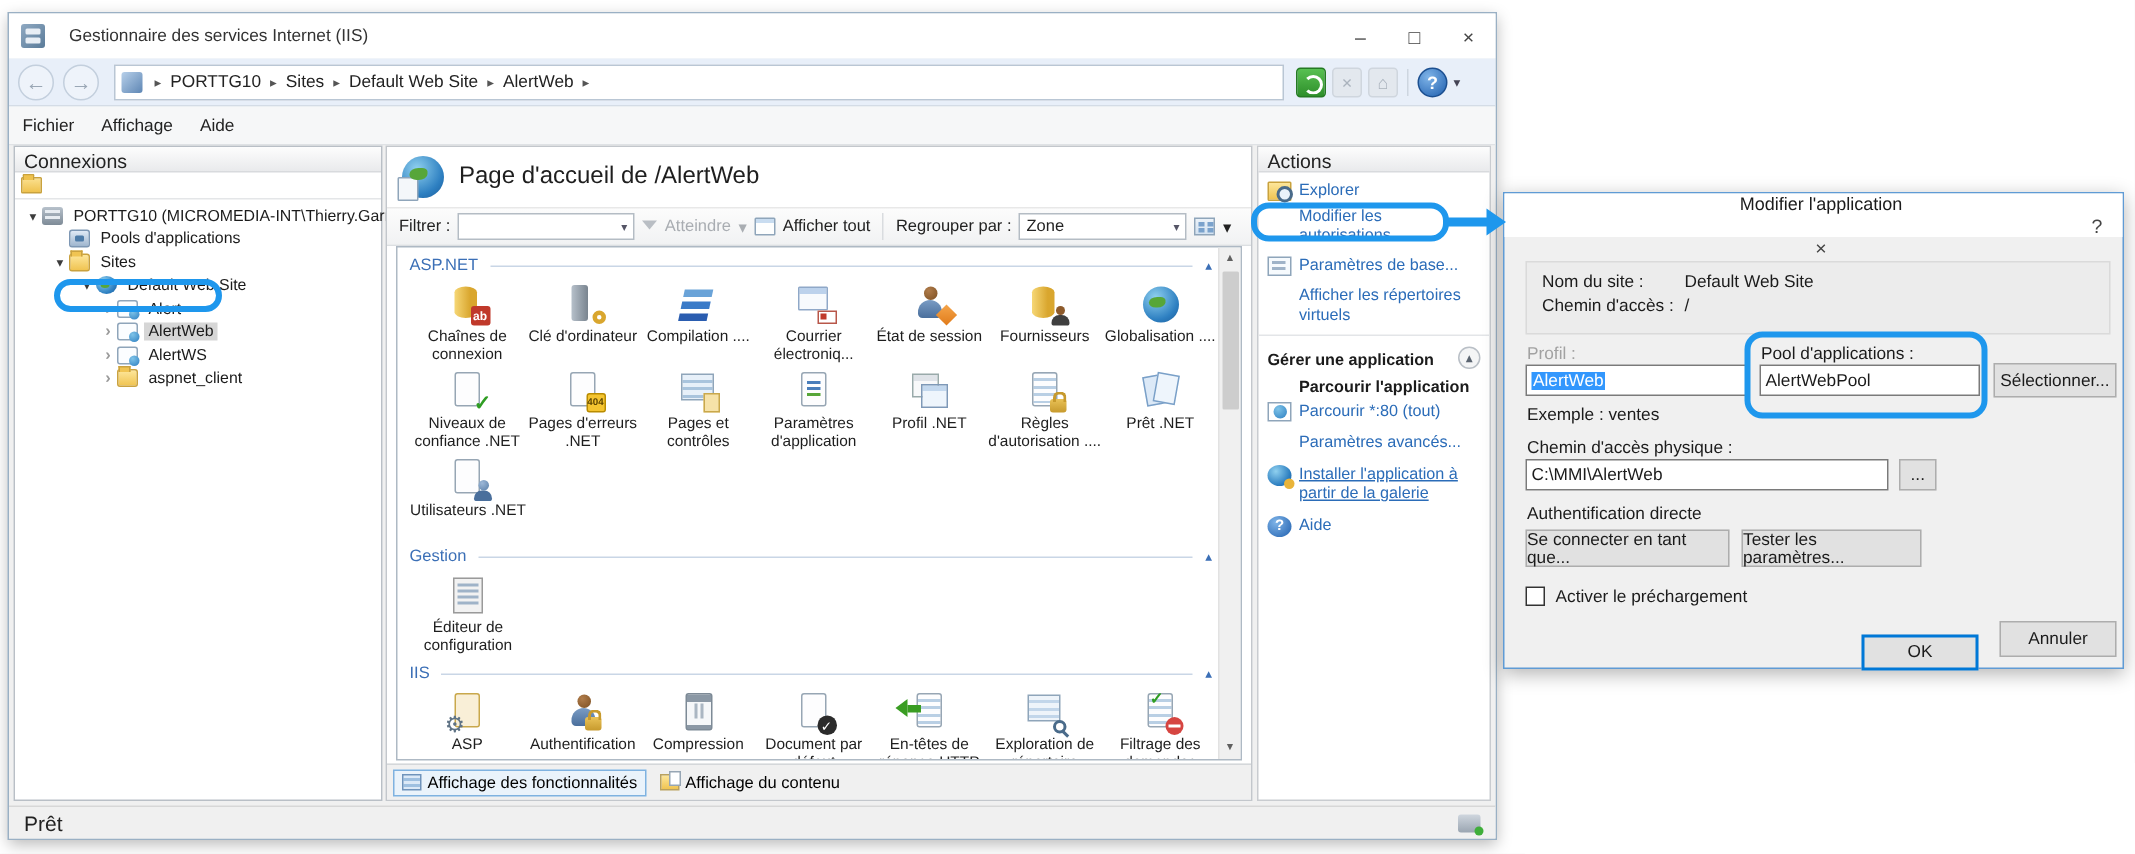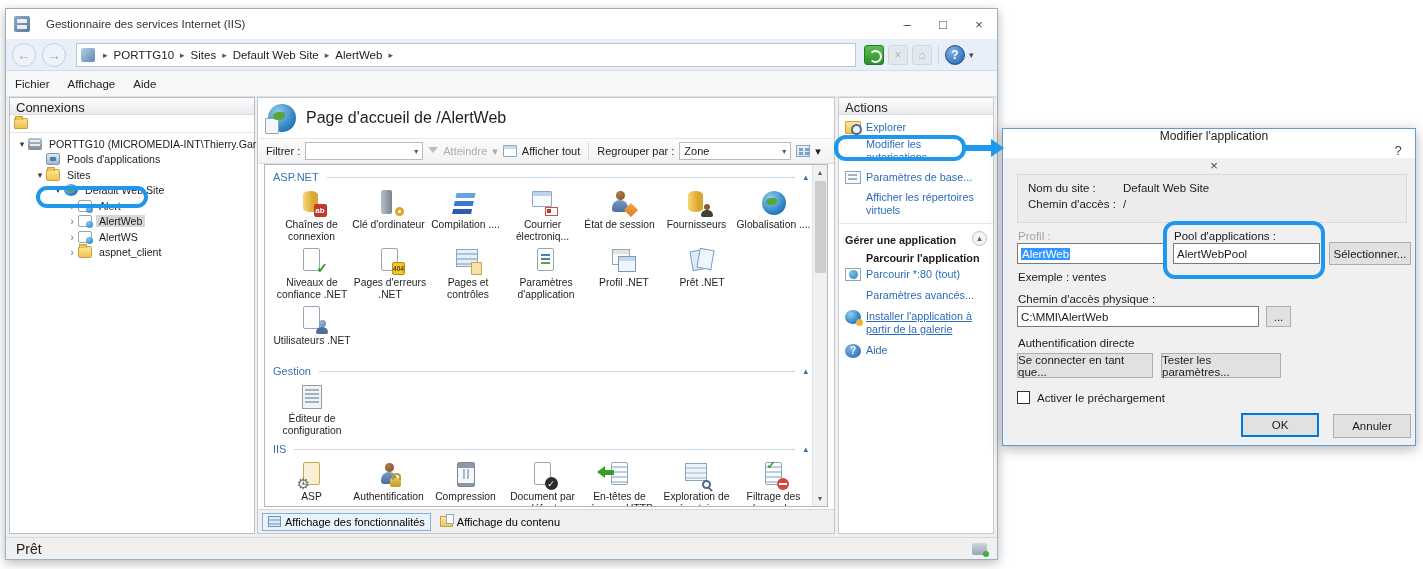--- a/index.html
+++ b/index.html
@@ -411,20 +411,27 @@
               <span class="flabel">Paramètres d'application</span>
             </div>
             <div class="fitem">
               <span class="fi fi-profile">
                   <b></b>
                   <i></i>
                 </span>
               <span class="flabel">Profil .NET</span>
             </div>
             <div class="fitem">
+              <span class="fi">
+                  <b class="pg lines"></b>
+                  <i class="lock"></i>
+                </span>
+              <span class="flabel">Règles d'autorisation ....</span>
+            </div>
+            <div class="fitem">
               <span class="fi fi-roles">
                   <b></b>
                   <i></i>
                 </span>
               <span class="flabel">Prêt .NET</span>
             </div>
           </div>
           <div class="frow">
             <div class="fitem">
               <span class="fi fi-usersnet">
@@ -623,21 +630,21 @@
   </div>
   <div class="btn" style="left:158px; top:224px; width:120px; height:25px;">
     <span>Tester les paramètres...</span>
   </div>
 
   <div class="checkbox">
     <span class="cb-box"></span>
     <span>Activer le préchargement</span>
   </div>
 
-  <div class="btn default" style="left:238px; top:284px; width:78px; height:24px;align-items:center;">
+  <div class="btn default" style="left:238px; top:294px; width:78px; height:24px;align-items:center;">
     <span>OK</span>
   </div>
   <div class="btn" style="left:330px; top:285px; width:78px; height:24px;">
     <span>Annuler</span>
   </div>
 </div>
 
 <div class="ann" style="left:36px; top:186px; width:112px; height:22px;"></div>
 <div class="ann" style="left:834px; top:135px; width:132px; height:26px;"></div>
 <div class="ann-arrow-shaft" style="left:963px; top:145px; width:29px; height:6px;"></div>

